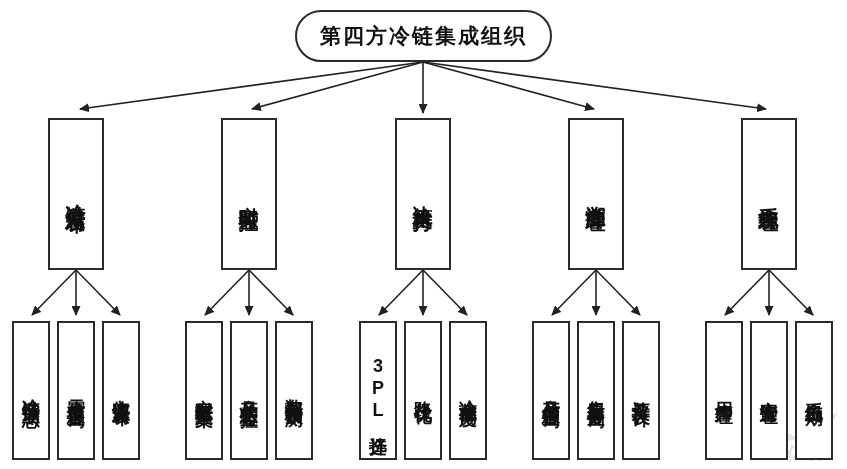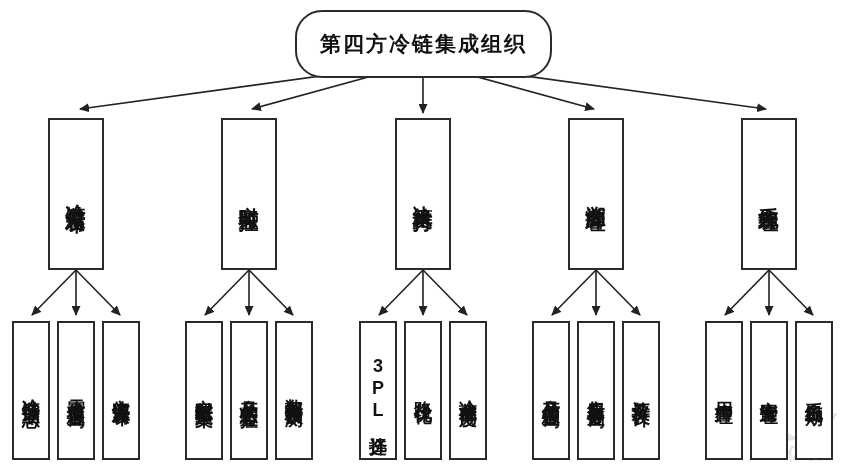--- a/index.html
+++ b/index.html
@@ -8,21 +8,21 @@
     overflow:hidden; font-family:"Liberation Sans","DejaVu Sans",sans-serif;
     color:#111;
   }
   .connectors { position:absolute; left:0; top:0; width:847px; height:469px; }
   .node {
     position:absolute; background:#ffffff; border:2px solid #2b2b2b;
     box-sizing:border-box; display:flex; align-items:center; justify-content:center;
     font-weight:bold; text-align:center;
   }
   .root {
-    left:295px; top:10px; width:257px; height:68px;
+    left:295px; top:10px; width:257px; height:52px;
     border-radius:27px; font-size:21px; letter-spacing:2px; white-space:nowrap;
   }
   .branch { top:118px; width:56px; height:152px; font-size:20px; }
   .leaf   { top:321px; width:38px; height:139px; font-size:18px; }
   .vtext  { writing-mode:vertical-rl; text-orientation:upright; letter-spacing:2px; line-height:1; }
   
   .b0 { left:48px; }  .b1 { left:221px; } .b2 { left:395px; } .b3 { left:568px; } .b4 { left:741px; }
   
   .l0a { left:12px; }  .l0b { left:57px; }  .l0c { left:102px; }
   .l1a { left:185px; } .l1b { left:230px; } .l1c { left:275px; }

